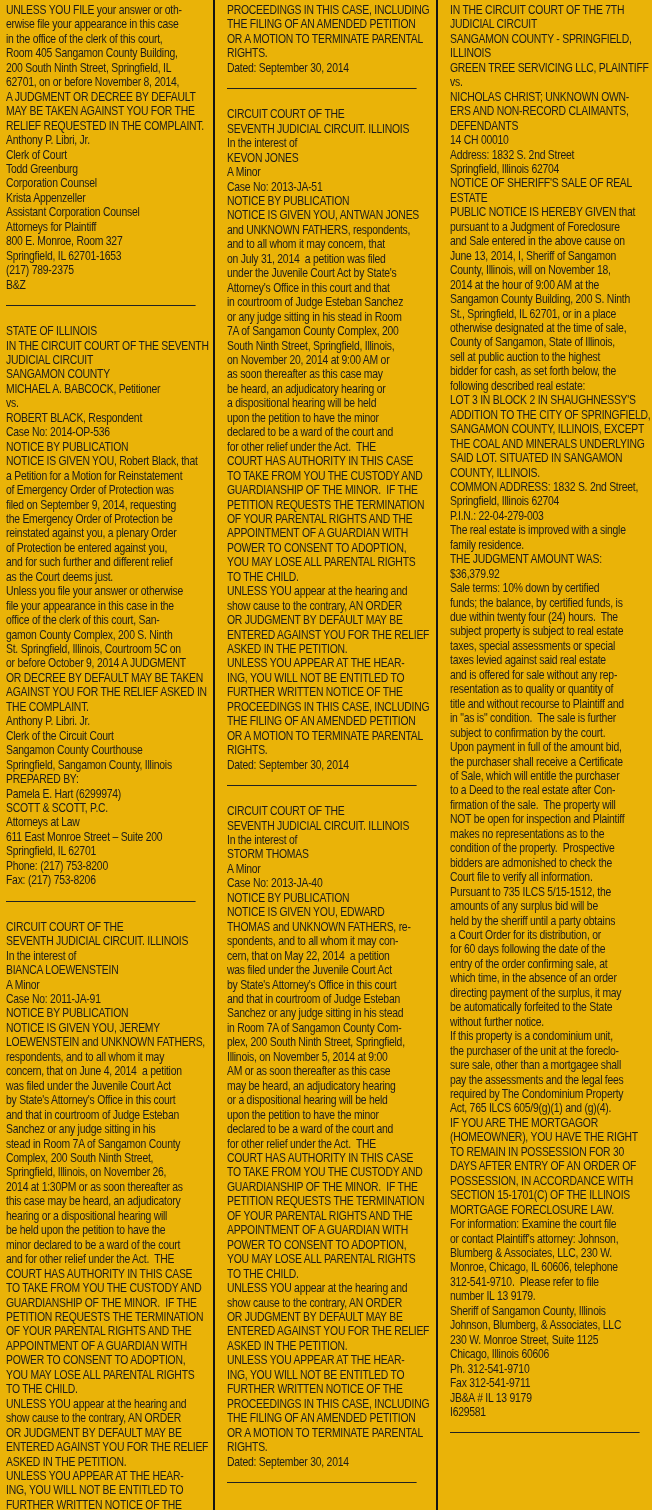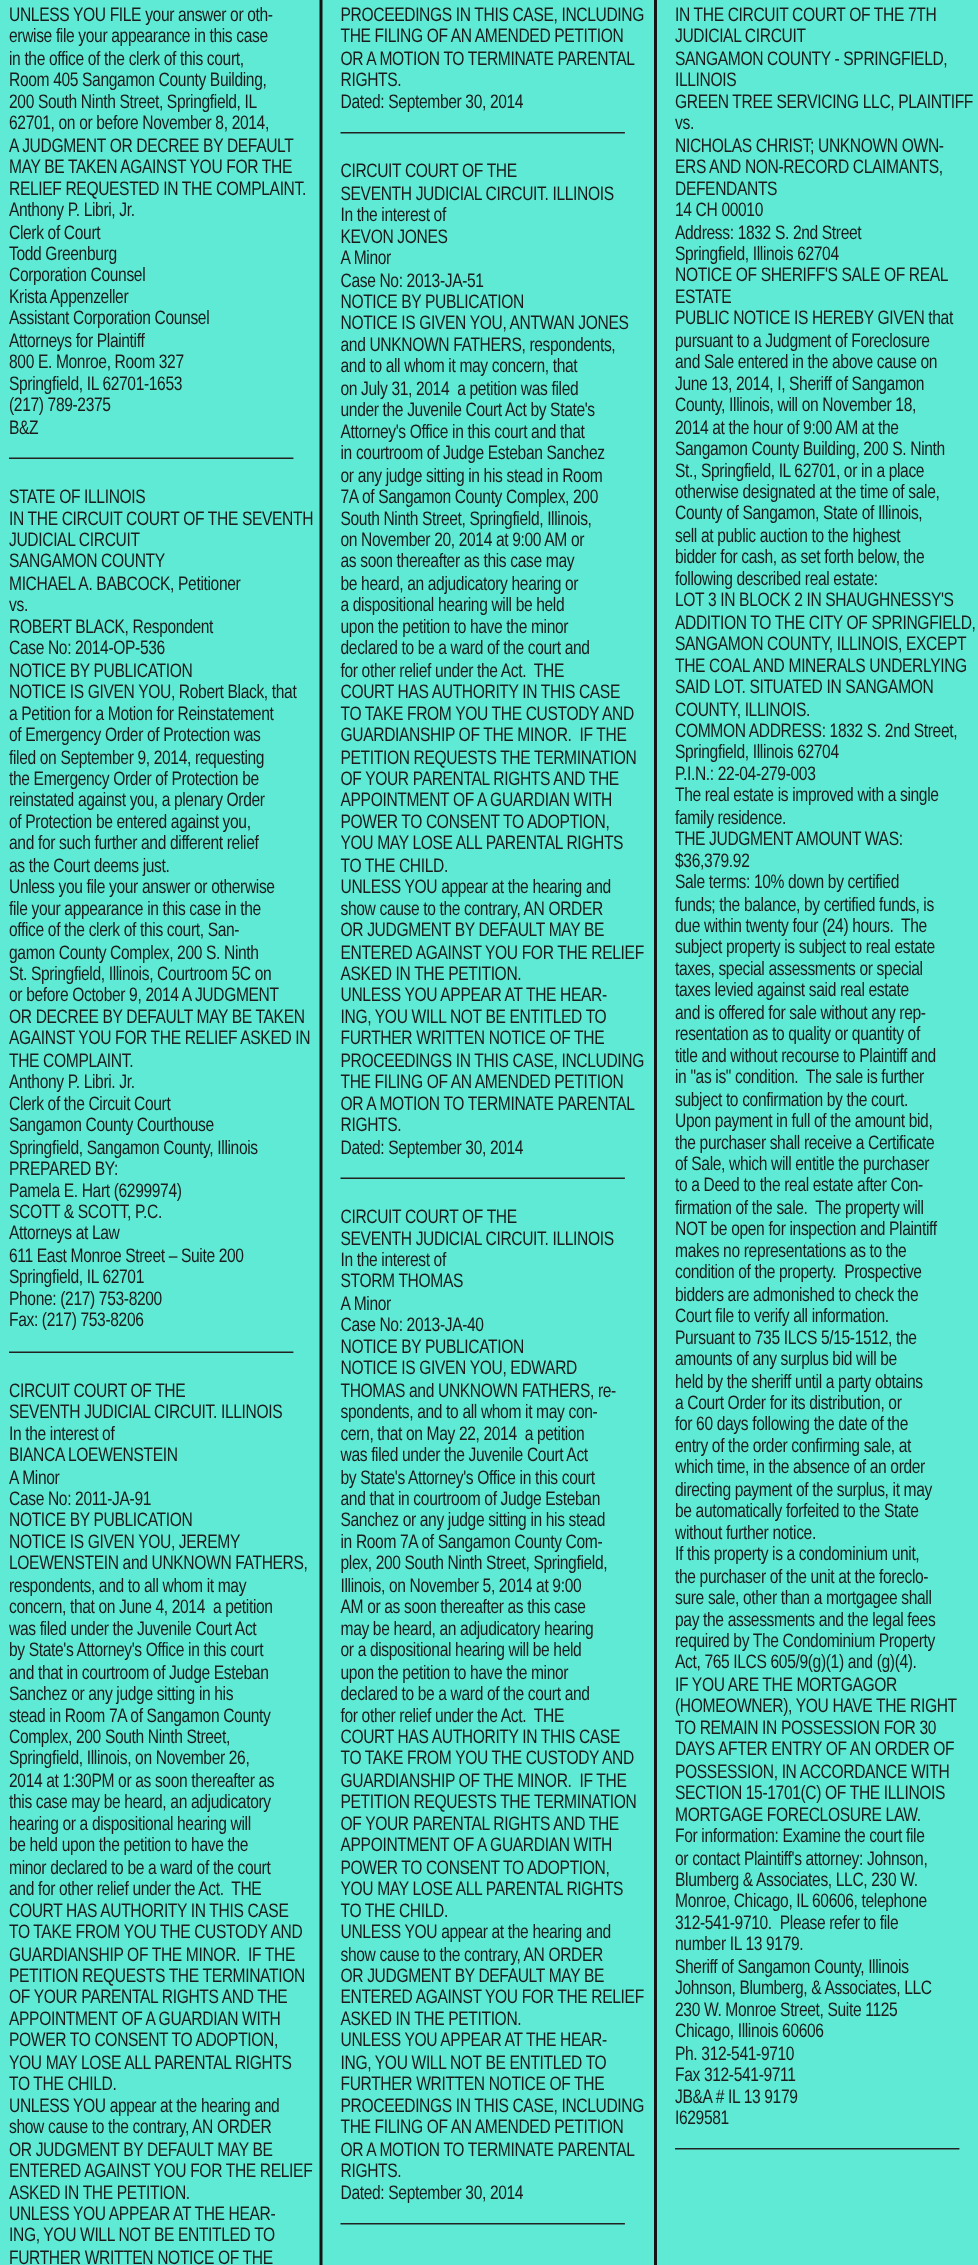--- a/index.html
+++ b/index.html
@@ -5,21 +5,21 @@
   html, body { margin: 0; padding: 0; }
   body {
     width: 652px; height: 1510px;
     background: #fcfcfc;
     position: relative;
     overflow: hidden;
     font-family: "Liberation Sans", "DejaVu Sans", sans-serif;
   }
   .page {
     position: absolute; inset: 0;
-    background: #5eead4;
+    background: #eab308;
   }
   .col {
     position: absolute;
     top: 3px;
     transform: scaleX(0.80);
     transform-origin: 0 0;
     width: 250px;
   }
   .col-1 { left: 6px; }
   .col-2 { left: 227px; }

